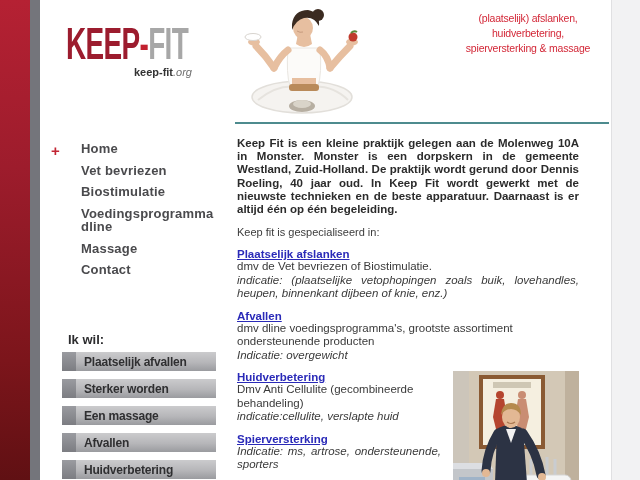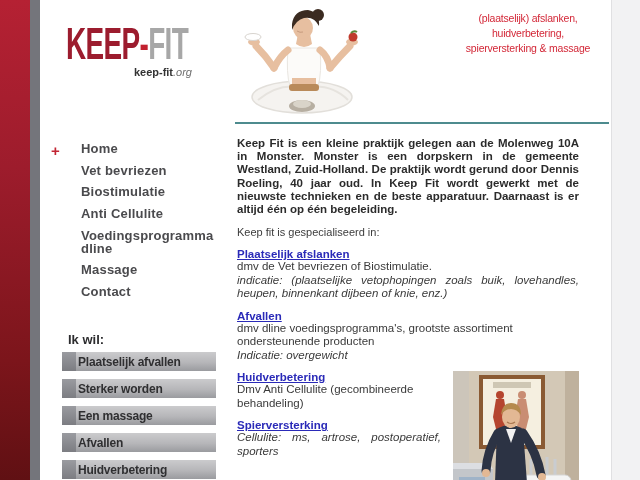--- a/index.html
+++ b/index.html
@@ -34,21 +34,21 @@
   .plus-marker { position:absolute; left:51px; top:142px; color:#c22634; font-weight:bold; font-size:15px; }
   .nav { position:absolute; left:69px; top:142px; width:168px; list-style:none; }
   .nav li { font-size:13px; line-height:13px; font-weight:bold; color:#4a4a4d;
     letter-spacing:0.2px; margin-bottom:8.7px; cursor:pointer;margin-left:12px; }
   .nav .subline { display:block; font-size:7.5px; line-height:9px; letter-spacing:0; margin-top:1px; }
 
   .ikwil-heading { position:absolute; left:68px; top:332px; font-size:13px; font-weight:bold; color:#2d2d2f; }
   .buttons { position:absolute; left:62px; top:352px; width:154px; }
   .btn { display:flex; height:19px; margin-bottom:8px; cursor:pointer; }
   .btn-square { width:14px; background:linear-gradient(180deg,#9a9ba0 0%,#7c7d82 100%); }
-  .btn-bar { flex:1; display:flex; align-items:center; padding-left:2px;
+  .btn-bar { flex:1; display:flex; align-items:center; padding-left:8px;
     background:linear-gradient(180deg,#cbcbcd 0%,#b6b6b9 55%,#9a9b9f 100%);
     font-size:12px; font-weight:bold; color:#2f2f31; letter-spacing:-0.2px; white-space:nowrap; }
 
   
   .main { position:absolute; left:237px; top:135px; width:342px; font-size:11.5px; color:#3a3a3a; }
   .intro { font-weight:bold; text-align:justify; line-height:13.2px; color:#2b2b2b; margin:2px 0 10px; }
   .spec { font-size:11px; margin-bottom:10px; color:#3c3c3c; }
   .section { margin-bottom:9px; }
   .section a.title, a.inline-link { color:#2a2ab8; font-weight:bold; text-decoration:underline;
     font-size:11.5px; cursor:pointer; }
@@ -100,21 +100,20 @@
   <div>spierversterking &amp; massage</div>
 </div>
 
 <div class="divider"></div>
 
 <div class="plus-marker">+</div>
 <ul class="nav">
   <li>Home</li>
   <li>Vet bevriezen</li>
   <li>Biostimulatie</li>
-  <li>Anti Cellulite</li>
   <li>Voedingsprogramma dline</li>
   <li>Massage</li>
   <li style="margin-top:1px;">Contact</li>
 </ul>
 
 <div class="ikwil-heading">Ik wil:</div>
 <div class="buttons">
   <div class="btn">
     <div class="btn-square"></div>
     <div class="btn-bar">Plaatselijk afvallen</div>
@@ -196,20 +195,21 @@
     <path d="M53 58 L58 72 L63 58 Z" fill="#f2f2f2"></path>
     <ellipse cx="58" cy="46" rx="9" ry="11" fill="#e3b894"></ellipse>
     <path d="M48 44 Q49 32 58 32 Q68 32 68 44 Q64 38 58 38 Q52 38 48 44 Z" fill="#b58a4e"></path>
     <path d="M54 51 q4 3 8 0" stroke="#a9764f" stroke-width="1.2" fill="none"></path>
     <rect x="0" y="158" width="126" height="2" fill="#8d8273"></rect>
   </svg>
 
   <div class="section">
     <a class="title">Huidverbetering</a>
     <div class="line">Dmv Anti Cellulite (gecombineerde behandeling)</div>
+    <div class="ind">indicatie:cellulite, verslapte huid</div>
   </div>
 
   <div class="section">
     <a class="title">Spierversterking</a>
-    <div class="ind">Cellulite: ms, artrose, postoperatief, sporters</div>
+    <div class="ind">Indicatie: ms, artrose, ondersteunende, sporters</div>
   </div>
 
 </div>
 
 </body></html>

